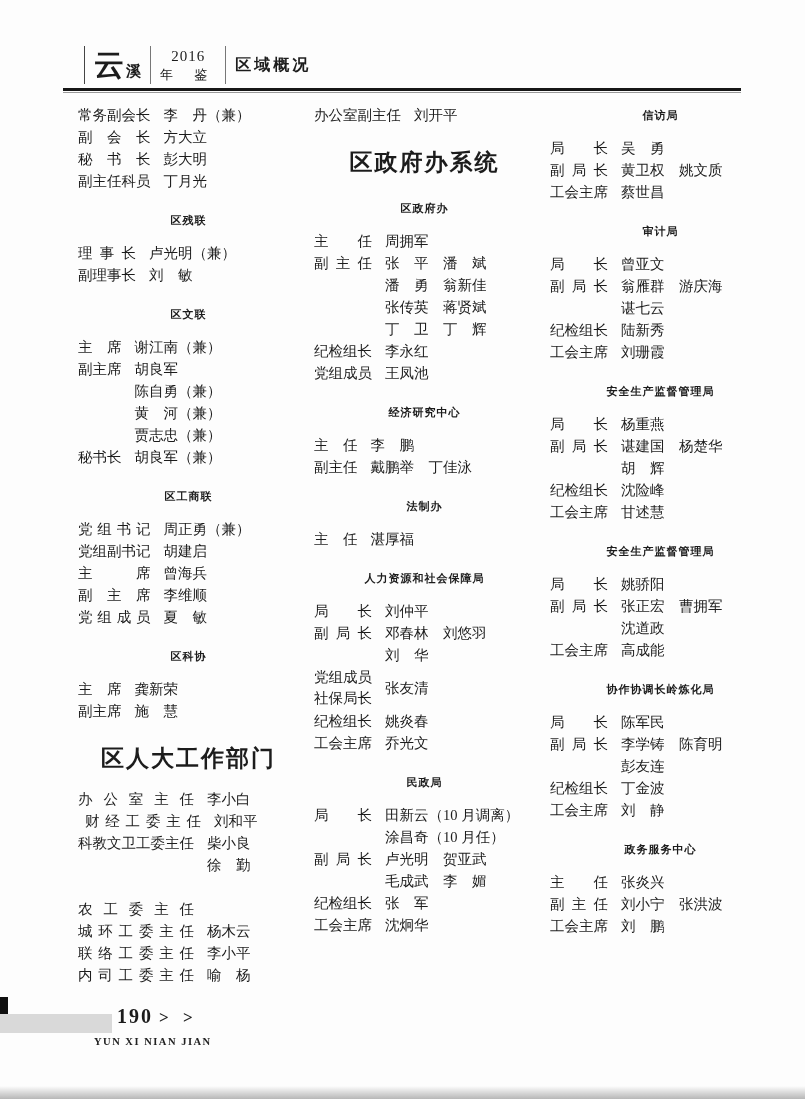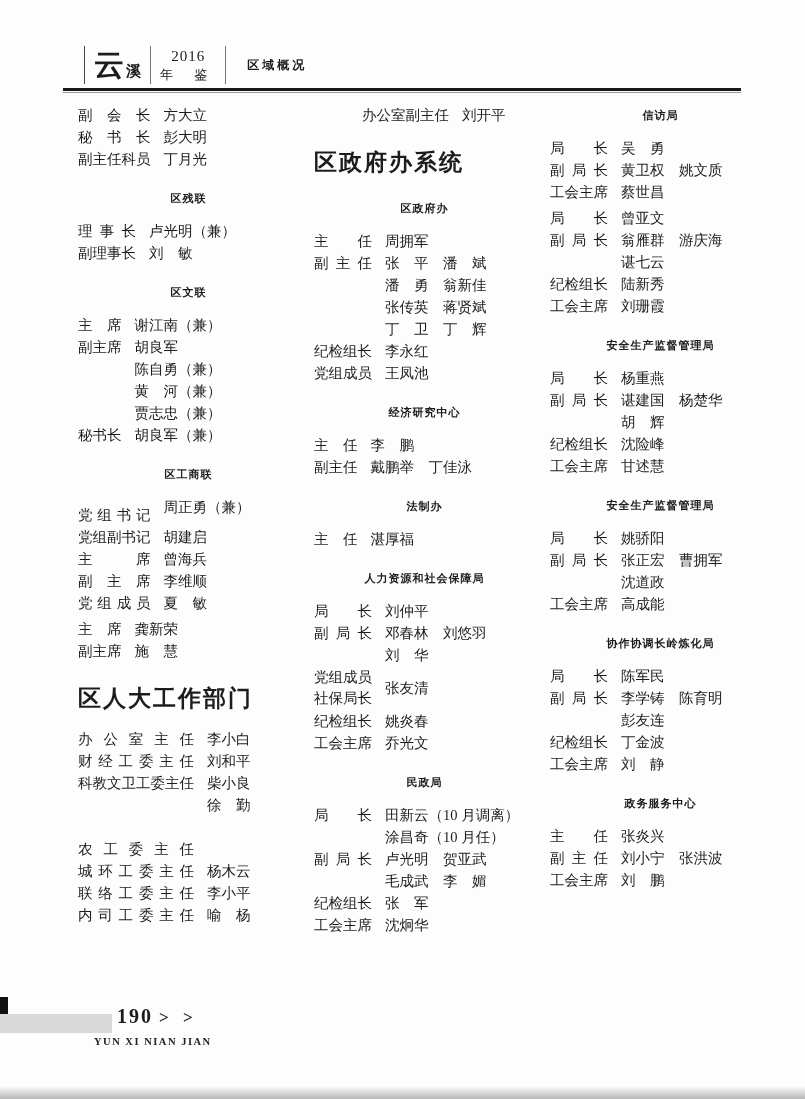--- a/index.html
+++ b/index.html
@@ -9,40 +9,40 @@
   
   .page-header{position:absolute;top:42px;left:75px;display:flex;align-items:center;height:46px;}
   .vsep{display:inline-block;width:1px;height:38px;background:#444;margin:0 9px;}
   .vsep.thin{background:#777;}
   .brand-big{font-size:30px;font-weight:bold;line-height:44px;}
   .brand-small{font-size:15px;font-weight:bold;align-self:flex-end;margin:0 0 7px 2px;}
   .year-block{display:flex;flex-direction:column;justify-content:center;height:40px;}
   .year-num{font-size:15px;letter-spacing:1px;text-align:center;line-height:18px;}
   .year-label{font-size:13px;letter-spacing:9px;line-height:17px;margin-top:1px;white-space:nowrap;}
   .section-title{font-family:Liberation Sans, sans-serif;font-weight:bold;
-                 font-size:12px;letter-spacing:3px;margin-left:12px;}
+                 font-size:16px;letter-spacing:3px;}
   .head-rule{position:absolute;left:63px;top:88px;width:678px;}
   .head-rule .r1{height:3px;background:#171717;}
   .head-rule .r2{height:1px;background:#9a9a9a;margin-top:1px;}
 
   
   .content{position:absolute;top:100px;left:78px;display:flex;gap:15px;}
   .col{width:221px;}
   .rows{margin:4px 0 0 0;}
   .row{display:flex;font-size:14.5px;line-height:22px;white-space:nowrap;}
   .role{display:inline-block;text-align:justify;text-align-last:justify;margin-right:0.9em;flex:none;}
   .role.empty{text-align-last:auto;}
   .name{white-space:pre;}
   .stack-row{display:flex;align-items:center;margin:1px 0;}
   .role-stack .role{display:block;line-height:21px;}
   .section-heading{font-family:"Liberation Sans","DejaVu Sans",sans-serif;font-weight:bold;
                    font-size:11px;line-height:22px;text-align:center;letter-spacing:1px;
                    margin:17px 0 11px 0;}
   .col > .section-heading:first-child{margin-top:4px;}
-  .big-heading{font-weight:bold;font-size:23px;line-height:34px;text-align:left;
+  .big-heading{font-weight:bold;font-size:23px;line-height:34px;text-align:center;
                letter-spacing:2px;margin:20px 0 12px 0;}
 
   
   .footer-bar{position:absolute;left:0;top:1014px;width:112px;height:19px;background:#d9d9d9;}
   .page-num-wrap{position:absolute;left:117px;top:1005px;font-weight:bold;font-size:20px;
                  letter-spacing:2px;white-space:nowrap;}
   .page-arrows{font-size:17px;letter-spacing:5px;margin-left:6px;}
   .romanization{position:absolute;left:94px;top:1036px;font-size:10.5px;letter-spacing:1.5px;
                 font-weight:bold;color:#222;}
   .edge-mark{position:absolute;left:0;top:997px;width:8px;height:24px;background:#101010;}
@@ -66,20 +66,24 @@
 </div>
 <div class="head-rule">
   <div class="r1"></div>
   <div class="r2"></div>
 </div>
 
 <div class="content">
     <div class="col">
       <div class="rows">
         <div class="row">
+          <span class="role" style="width: 5em;">常务副会长</span>
+          <span class="name">李　丹（兼）</span>
+        </div>
+        <div class="row">
           <span class="role" style="width: 5em;">副会长</span>
           <span class="name">方大立</span>
         </div>
         <div class="row">
           <span class="role" style="width: 5em;">秘书长</span>
           <span class="name">彭大明</span>
         </div>
         <div class="row">
           <span class="role" style="width: 5em;">副主任科员</span>
           <span class="name">丁月光</span>
@@ -119,58 +123,59 @@
           <span class="name">贾志忠（兼）</span>
         </div>
         <div class="row">
           <span class="role" style="width: 3em;">秘书长</span>
           <span class="name">胡良军（兼）</span>
         </div>
       </div>
       <div class="section-heading">区工商联</div>
       <div class="rows">
         <div class="row">
-          <span class="role" style="width: 5em; margin-top: 8px;">党组书记</span>
+          <span class="role" style="width: 5em;">党组书记</span>
           <span class="name">周正勇（兼）</span>
         </div>
         <div class="row">
           <span class="role" style="width: 5em;">党组副书记</span>
           <span class="name">胡建启</span>
         </div>
         <div class="row">
           <span class="role" style="width: 5em;">主席</span>
           <span class="name">曾海兵</span>
         </div>
         <div class="row">
           <span class="role" style="width: 5em;">副主席</span>
           <span class="name">李维顺</span>
         </div>
         <div class="row">
           <span class="role" style="width: 5em;">党组成员</span>
           <span class="name">夏　敏</span>
         </div>
       </div>
+      <div class="section-heading">区科协</div>
       <div class="rows">
         <div class="row">
           <span class="role" style="width: 3em;">主席</span>
           <span class="name">龚新荣</span>
         </div>
         <div class="row">
           <span class="role" style="width: 3em;">副主席</span>
           <span class="name">施　慧</span>
         </div>
       </div>
       <div class="big-heading">区人大工作部门</div>
       <div class="rows">
         <div class="row">
           <span class="role" style="width: 8em;">办公室主任</span>
           <span class="name">李小白</span>
         </div>
         <div class="row">
-          <span class="role" style="width: 8em;">财经工委主任</span>
+          <span class="role" style="width: 8em; margin-left: 7px;">财经工委主任</span>
           <span class="name">刘和平</span>
         </div>
         <div class="row">
           <span class="role" style="width: 8em;">科教文卫工委主任</span>
           <span class="name">柴小良</span>
         </div>
         <div class="row">
           <span class="role" style="width: 8em; margin-top: 44px;">农工委主任</span>
           <span class="name">徐　勤</span>
         </div>
@@ -184,21 +189,21 @@
         </div>
         <div class="row">
           <span class="role" style="width: 8em;">内司工委主任</span>
           <span class="name">喻　杨</span>
         </div>
       </div>
     </div>
     <div class="col">
       <div class="rows">
         <div class="row">
-          <span class="role" style="width: 6em; margin-left: 48px;">办公室副主任</span>
+          <span class="role" style="width: 6em;">办公室副主任</span>
           <span class="name">刘开平</span>
         </div>
       </div>
       <div class="big-heading">区政府办系统</div>
       <div class="section-heading">区政府办</div>
       <div class="rows">
         <div class="row">
           <span class="role" style="width: 4em;">主任</span>
           <span class="name">周拥军</span>
         </div>
@@ -312,20 +317,21 @@
         </div>
         <div class="row">
           <span class="role" style="width: 4em;">副局长</span>
           <span class="name">黄卫权　姚文质</span>
         </div>
         <div class="row">
           <span class="role" style="width: 4em;">工会主席</span>
           <span class="name">蔡世昌</span>
         </div>
       </div>
+      <div class="section-heading">审计局</div>
       <div class="rows">
         <div class="row">
           <span class="role" style="width: 4em;">局长</span>
           <span class="name">曾亚文</span>
         </div>
         <div class="row">
           <span class="role" style="width: 4em;">副局长</span>
           <span class="name">翁雁群　游庆海</span>
         </div>
         <div class="row">

